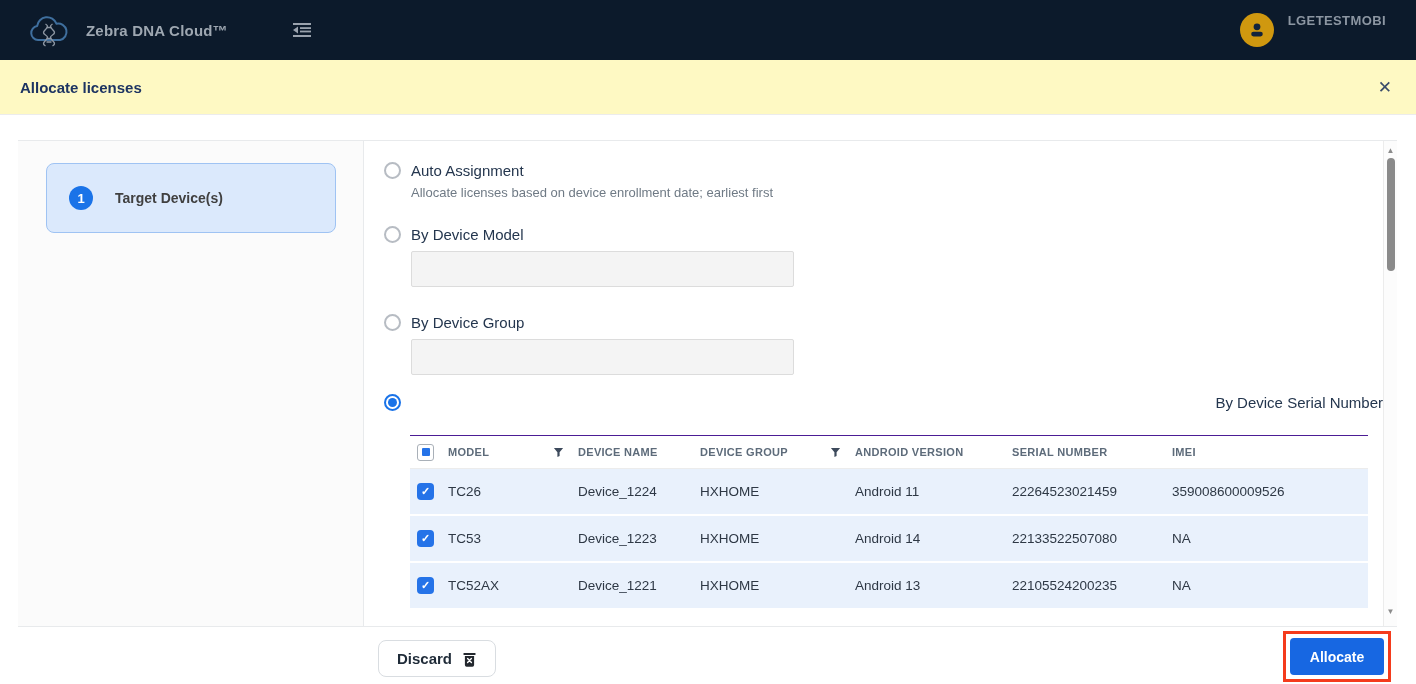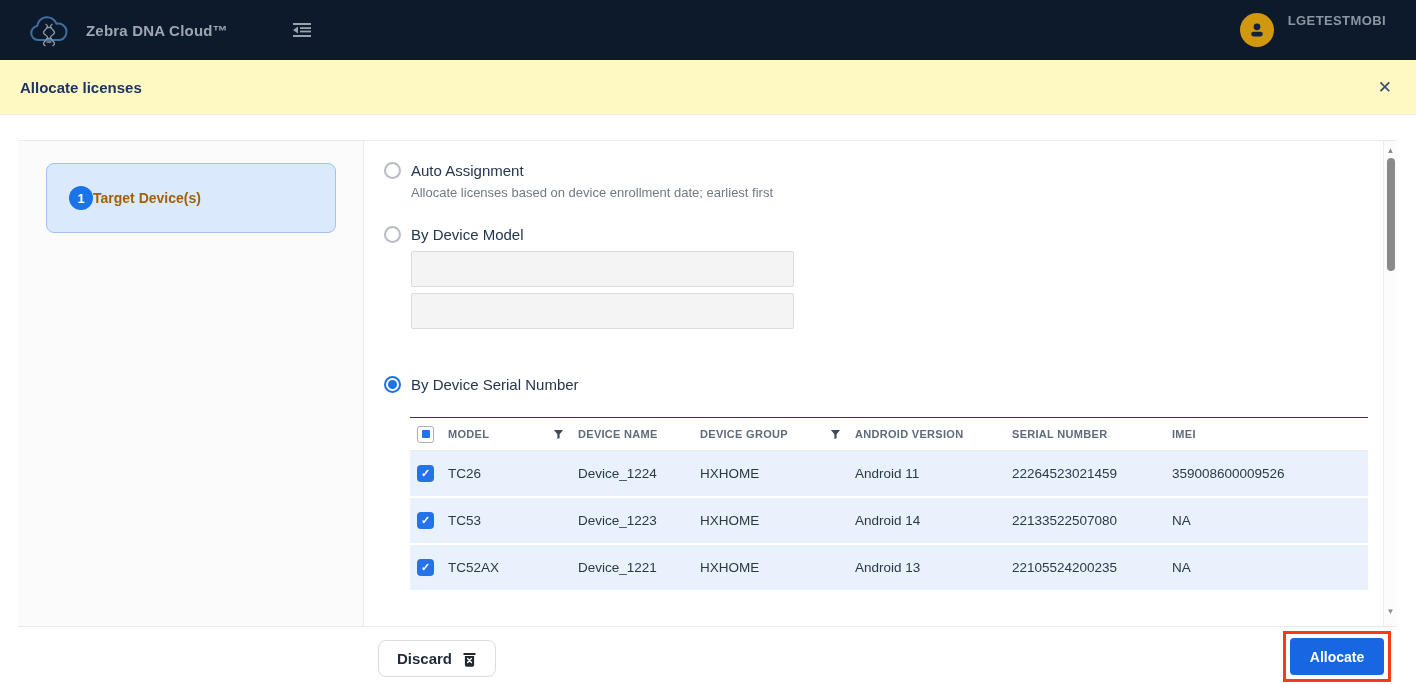--- a/index.html
+++ b/index.html
@@ -23,39 +23,39 @@
   .close-btn { margin-left:auto; margin-right:24px; color:#3a4c6b; font-size:17px; cursor:pointer; line-height:1; }
 
   
   .frame { position:absolute; left:18px; top:140px; width:1379px; height:487px;
            border-top:1px solid #e8eaec; border-bottom:1px solid #e8eaec; display:flex; }
   .left-pane { width:346px; height:100%; background:#fbfbfb; border-right:1px solid #e8eaec; position:relative; }
   .step-card { position:absolute; left:28px; top:22px; width:290px; height:70px; background:#dbe9fc;
                border:1px solid #9fc3f3; border-radius:8px; display:flex; align-items:center; }
   .step-circle { margin-left:22px; width:24px; height:24px; border-radius:50%; background:#1a73e8;
                  color:#fff; font-size:13px; font-weight:bold; display:flex; align-items:center; justify-content:center; }
-  .step-label { color:#a16207; font-size:14px; font-weight:bold; }
+  .step-label { margin-left:22px; color:#404040; font-size:14px; font-weight:bold; }
 
   .right-pane { flex:1; background:#fff; padding:18px 0 0 20px; overflow:hidden; }
   .scroll-col { width:14px; background:#fcfcfc; border-left:1px solid #ececec; position:relative; }
   .scroll-arrow { position:absolute; left:0; width:13px; text-align:center; color:#8b8b8b; font-size:8px; cursor:pointer; }
   .scroll-arrow.up { top:5px; }
   .scroll-arrow.down { top:466px; }
   .scroll-thumb { position:absolute; left:3px; top:17px; width:8px; height:113px; background:#8a8a8a; border-radius:4px; cursor:pointer; }
 
   
   .opt-row { display:flex; align-items:center; height:22px; }
   .radio { width:17px; height:17px; border-radius:50%; background:#fff; border:2px solid #b7bcc3; flex:0 0 auto; cursor:pointer; }
   .radio.selected { border-color:#1a73e8; position:relative; }
   .radio.selected::after { content:""; position:absolute; left:2px; top:2px; width:9px; height:9px; border-radius:50%; background:#1a73e8; }
   .opt-label { margin-left:10px; color:#24364e; font-size:15px; cursor:pointer; }
   .opt-desc { margin:4px 0 0 27px; color:#6f7a85; font-size:13px; height:18px; }
   .opt-input { display:block; margin:6px 0 0 27px; width:383px; height:36px; background:#f4f4f4;
                border:1px solid #dcdcdc; border-radius:2px; }
-  .mt20 { margin-top:20px; } .mt24 { margin-top:24px; } .mt28 { margin-top:44px; }
+  .mt20 { margin-top:20px; } .mt24 { margin-top:24px; } .mt28 { margin-top:16px;justify-content:space-between; }
 
   
   .table { margin:22px 0 0 26px; width:958px; border-top:1px solid #4c1d95; }
   .tr { display:grid; grid-template-columns:38px 130px 122px 155px 157px 160px 1fr; align-items:center; }
   .thead { height:33px; border-bottom:1px solid #ececec; background:#fff; }
   .th { color:#5d6b7a; font-size:11px; font-weight:bold; letter-spacing:.3px; display:flex; align-items:center; }
   .th .spacer { flex:1; }
   .row { height:47px; background:#e9f1fc; border-bottom:2px solid #ffffff; color:#2e3845; font-size:13.5px; }
   .cb-cell { padding-left:7px; }
   .checkbox { width:17px; height:17px; border-radius:4px; background:#2573e8; display:flex; align-items:center; justify-content:center; cursor:pointer; }
@@ -132,20 +132,24 @@
         <div class="opt-label">Auto Assignment</div>
       </div>
       <div class="opt-desc">Allocate licenses based on device enrollment date; earliest first</div>
 
       <div class="opt-row mt20">
         <div class="radio"></div>
         <div class="opt-label">By Device Model</div>
       </div>
       <input class="opt-input" disabled="" value="" style="">
 
+      <div class="opt-row mt24">
+        <div class="radio"></div>
+        <div class="opt-label">By Device Group</div>
+      </div>
       <input class="opt-input" disabled="" value="" style="">
 
       <div class="opt-row mt28">
         <div class="radio selected"></div>
         <div class="opt-label">By Device Serial Number</div>
       </div>
 
       <div class="table">
         <div class="tr thead">
           <div class="cb-cell">

